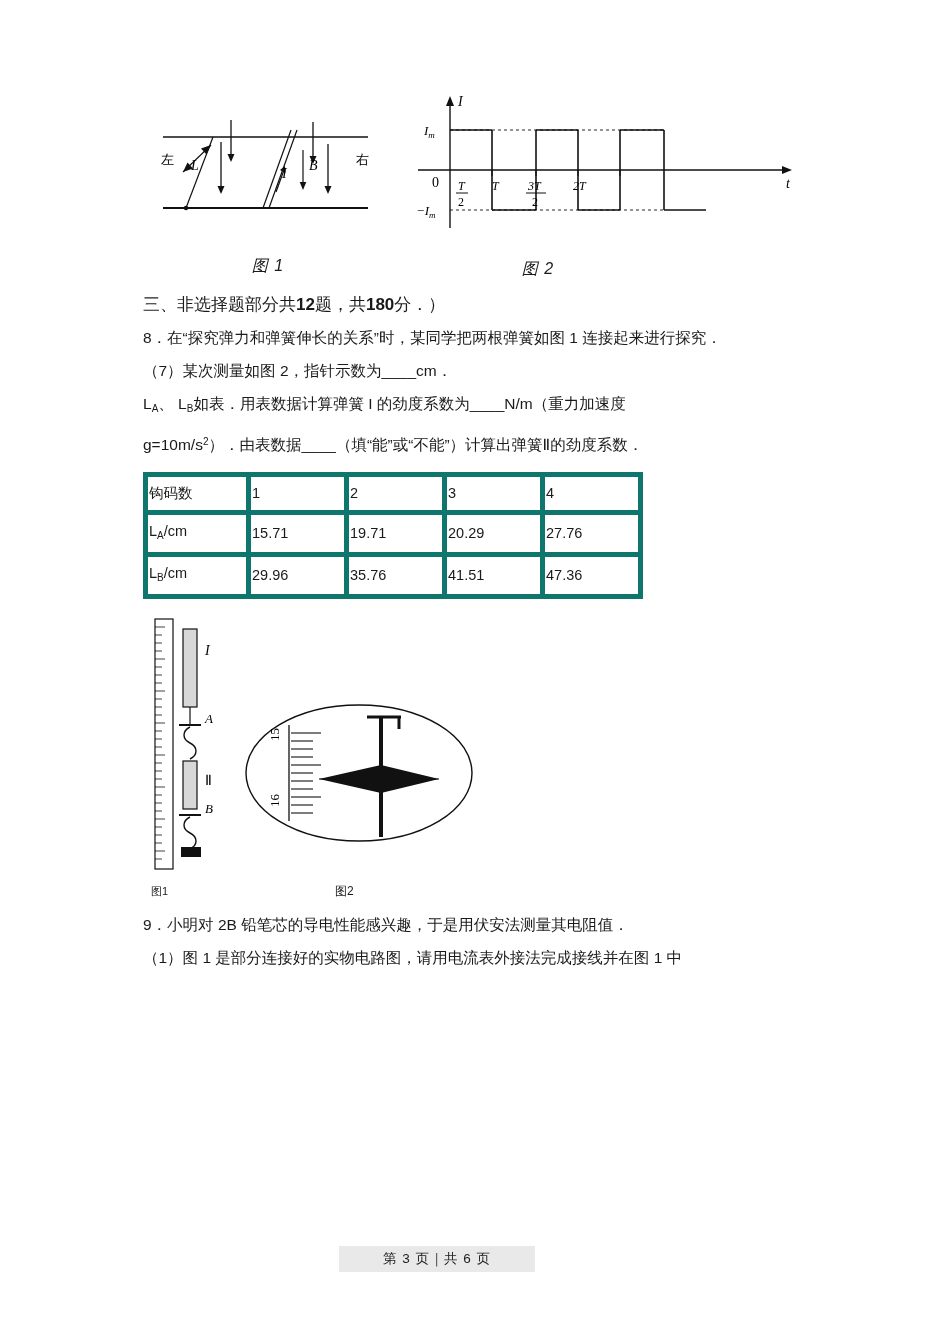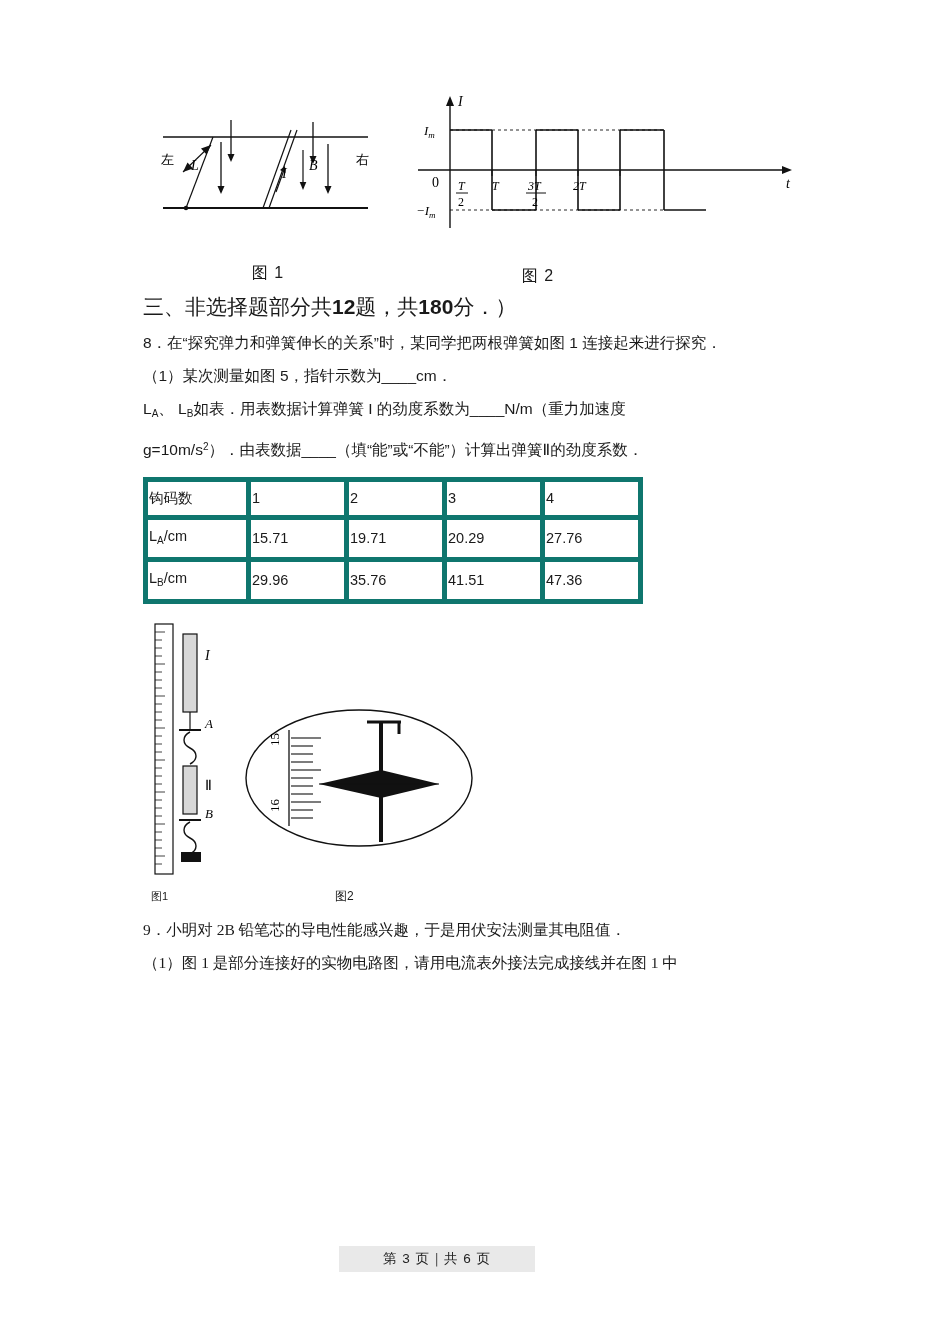--- a/index.html
+++ b/index.html
@@ -44,40 +44,41 @@
   .fig2-wrap {
     position: absolute;
     left: 245px;
     top: 48px;
     width: 420px;
     height: 165px;
   }
   .fig-cap {
     text-align: center;
     font-size: 16px;
-    margin-top: 9px;
+    margin-top: 2px;
     letter-spacing: 1px;
+    font-style: italic;
   }
 
   
   .options {
     margin-top: 10px;
   }
   .opt {
     font-size: 15.5px;
     line-height: 34px;
     white-space: nowrap;
   }
   .opt .lab {
     display: inline-block;
     width: 26px;
   }
 
   .section-head {
-    font-size: 21px;
+    font-size: 17px;
     margin-top: 38px;
     margin-bottom: 6px;
   }
   .section-head b { font-weight: bold; }
 
   .qblock {
     font-size: 15.5px;
     line-height: 31px;
   }
   .qblock p {
@@ -237,21 +238,21 @@
       </div>
     </div>
 
 
     <div class="section-head">
       <span>三、非选择题部分共</span><b>12</b><span>题，共</span><b>180</b><span>分．）</span>
     </div>
 
     <div class="qblock">
       <p>8．在“探究弹力和弹簧伸长的关系”时，某同学把两根弹簧如图 1 连接起来进行探究．</p>
-      <p>（1）某次测量如图 5，指针示数为____cm．</p>
+      <p>（7）某次测量如图 2，指针示数为____cm．</p>
       <p>
         <span>L</span><sub>A</sub><span>、 L</span><sub>B</sub><span>如表．用表数据计算弹簧 I 的劲度系数为____N/m（重力加速度</span>
       </p>
       <p>
         <span>g=10m/s</span><sup>2</sup><span>）．由表数据____（填“能”或“不能”）计算出弹簧Ⅱ的劲度系数．</span>
       </p>
 
       <table class="data">
         <tbody>
             <tr>
@@ -359,21 +360,21 @@
           <line x1="256" y1="104" x2="256" y2="116" stroke="#111" stroke-width="3"></line>
 
           <polygon points="176,166 238,152 296,166 238,180" fill="#111"></polygon>
           <line x1="176" y1="166" x2="296" y2="166" stroke="#111" stroke-width="1.2"></line>
         </svg>
         <div class="cap1">图1</div>
         <div class="cap2">图2</div>
       </div>
     </div>
 
-    <div class="qblock" style="margin-top:6px;font-family:Liberation Serif, serif;">
+    <div class="qblock" style="margin-top:6px;">
       <p>9．小明对 2B 铅笔芯的导电性能感兴趣，于是用伏安法测量其电阻值．</p>
       <p>（1）图 1 是部分连接好的实物电路图，请用电流表外接法完成接线并在图 1 中</p>
     </div>
 
   </div>
 
   <div class="footer">
     <span class="bar">第 3 页｜共 6 页</span>
   </div>
 </div>

